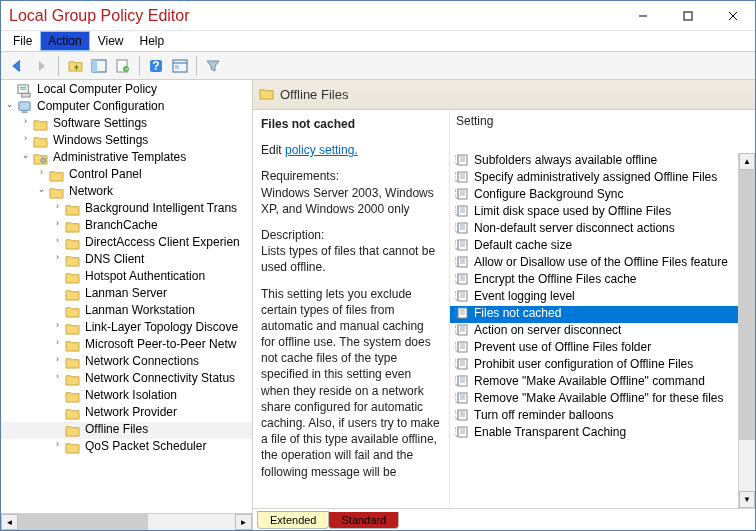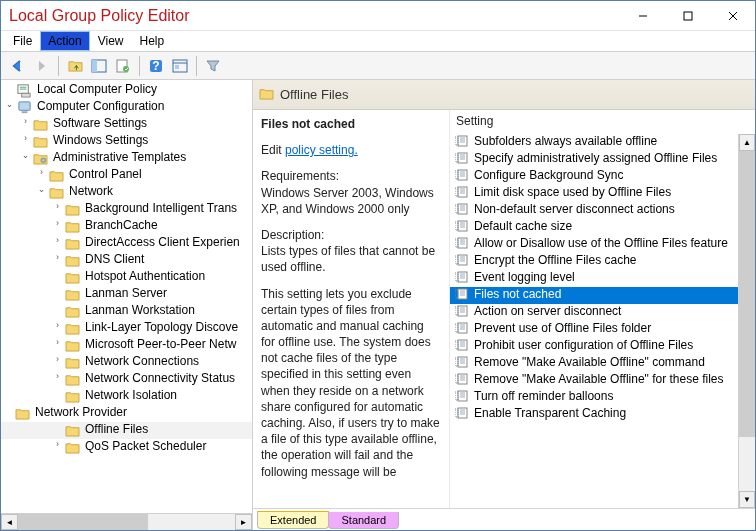--- a/index.html
+++ b/index.html
@@ -35,35 +35,35 @@
 .hscroll .hsthumb { position: absolute; left: 0; top: 0; bottom: 0; width: 60%; background: #cdcdcd; }
 
 .rightpane { flex: 1; display: flex; flex-direction: column; min-height: 0; }
 .rp-header { height: 30px; background: linear-gradient(#f0ece2,#eae5da); display: flex; align-items: center; padding: 0 6px; gap: 6px; border-bottom: 1px solid #d0cdc4; }
 .rp-header .rp-title { font-size: 13px; color: #333; }
 .rp-body { flex: 1; display: flex; min-height: 0; }
 .desc-col { width: 196px; padding: 6px 8px; overflow: hidden; font-size: 12px; color: #222; }
 .desc-col b { font-weight: 600; }
 .desc-col a { color: #0066cc; text-decoration: underline; cursor: pointer; }
 .desc-col p { margin: 0 0 10px 0; line-height: 1.35; }
-.set-col { flex: 1; display: flex; flex-direction: column; min-height: 0; border-left: 1px solid #e9e9e9;}
+.set-col { flex: 1; display: flex; flex-direction: column; min-height: 0; border-left: 1px solid #e9e9e9; gap: 19px;}
 .set-head { padding: 4px 6px 6px; border-bottom: none; color: #222; }
 .set-list { flex: 1; overflow: hidden; position: relative; }
 .set-row { display: flex; height: 17px; padding: 0 4px; cursor: pointer; white-space: nowrap; }
 .set-row.sel { background: #0078d7; color: #fff; }
 .set-row .sicon { width: 16px; height: 14px; margin-right: 4px; display: inline-flex; align-items: center; justify-content: center; flex-shrink: 0; }
 .vscroll { width: 17px; background: #f0f0f0; border-left: 1px solid #d0d0d0; display: flex; flex-direction: column; }
 .vscroll .vsbtn { height: 17px; background: #f0f0f0; border: 1px solid #c0c0c0; display: flex; align-items: center; justify-content: center; font-size: 8px; cursor: pointer; }
 .vscroll .vstrack { flex: 1; background: #f0f0f0; position: relative; }
 .vscroll .vsthumb { position: absolute; left: 0; right: 0; top: 0; height: 84%; background: #cdcdcd; }
 .listwrap { flex: 1; display: flex; min-height: 0; }
 .listinner { flex: 1; overflow: hidden; }
 
 .tabs { height: 22px; display: flex; align-items: flex-end; padding: 0 4px; gap: 0; border-top: 1px solid #d4d4d4; background: #fff; }
-.tab { padding: 2px 12px 2px; border: 1px solid #b9b9b9; border-top: none; border-radius: 0 0 4px 4px; margin-right: -1px; font-size: 11px; cursor: pointer; background: #f0abfc; position: relative; top: -1px; }
+.tab { padding: 2px 12px 2px; border: 1px solid #b9b9b9; border-top: none; border-radius: 0 0 4px 4px; margin-right: -1px; font-size: 11px; cursor: pointer; background: #b91c1c; position: relative; top: -1px; }
 .tab.active { background: #fef9c3; border-top: 1px solid #eab308; }
 
 
 .folder-svg { width: 15px; height: 13px; }
 .policy-svg { width: 14px; height: 12px; }
 .root-svg { width: 15px; height: 15px; }
 .comp-svg { width: 15px; height: 15px; }
 </style>
 </head>
 <body>
@@ -323,21 +323,21 @@
         </div>
         <div class="tree-row" style="padding-left: 50px;">
           <span class="twist"></span>
           <span class="ticon">
             <svg class="folder-svg" viewBox="0 0 16 14">
               <path d="M1 3h5l1 1h8v9H1z" fill="#f7d774" stroke="#c8a43a"></path>
             </svg>
           </span>
           <span class="tlabel">Network Isolation</span>
         </div>
-        <div class="tree-row" style="">
+        <div class="tree-row" style="padding-left: 50px;">
           <span class="twist"></span>
           <span class="ticon">
             <svg class="folder-svg" viewBox="0 0 16 14">
               <path d="M1 3h5l1 1h8v9H1z" fill="#f7d774" stroke="#c8a43a"></path>
             </svg>
           </span>
           <span class="tlabel">Network Provider</span>
         </div>
         <div class="tree-row sel" style="padding-left: 50px;">
           <span class="twist"></span>

